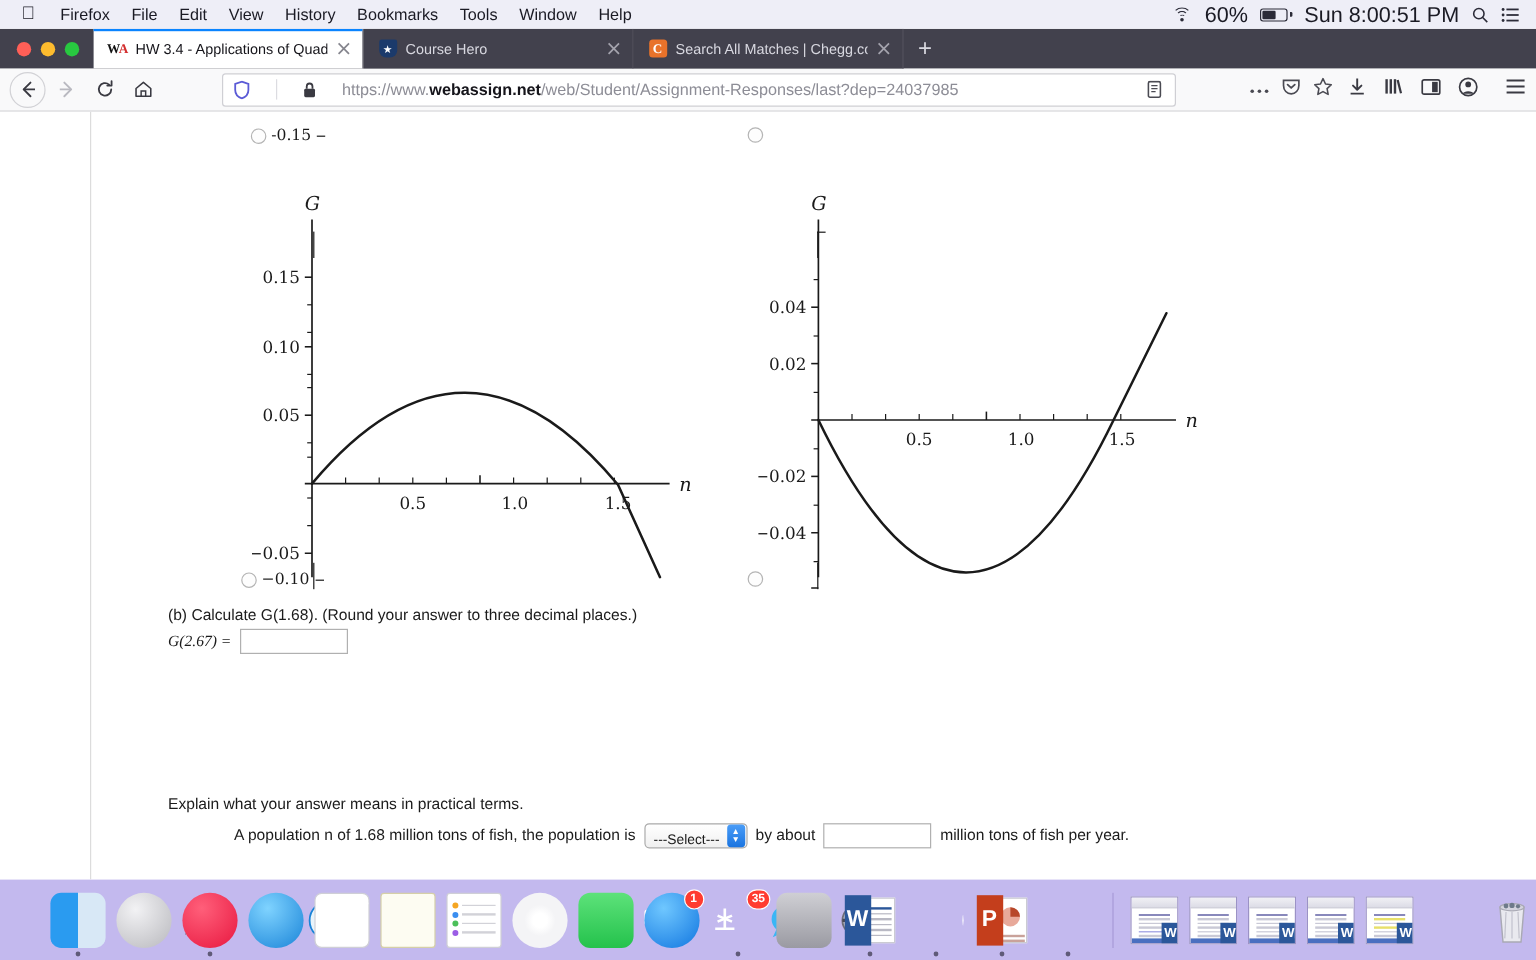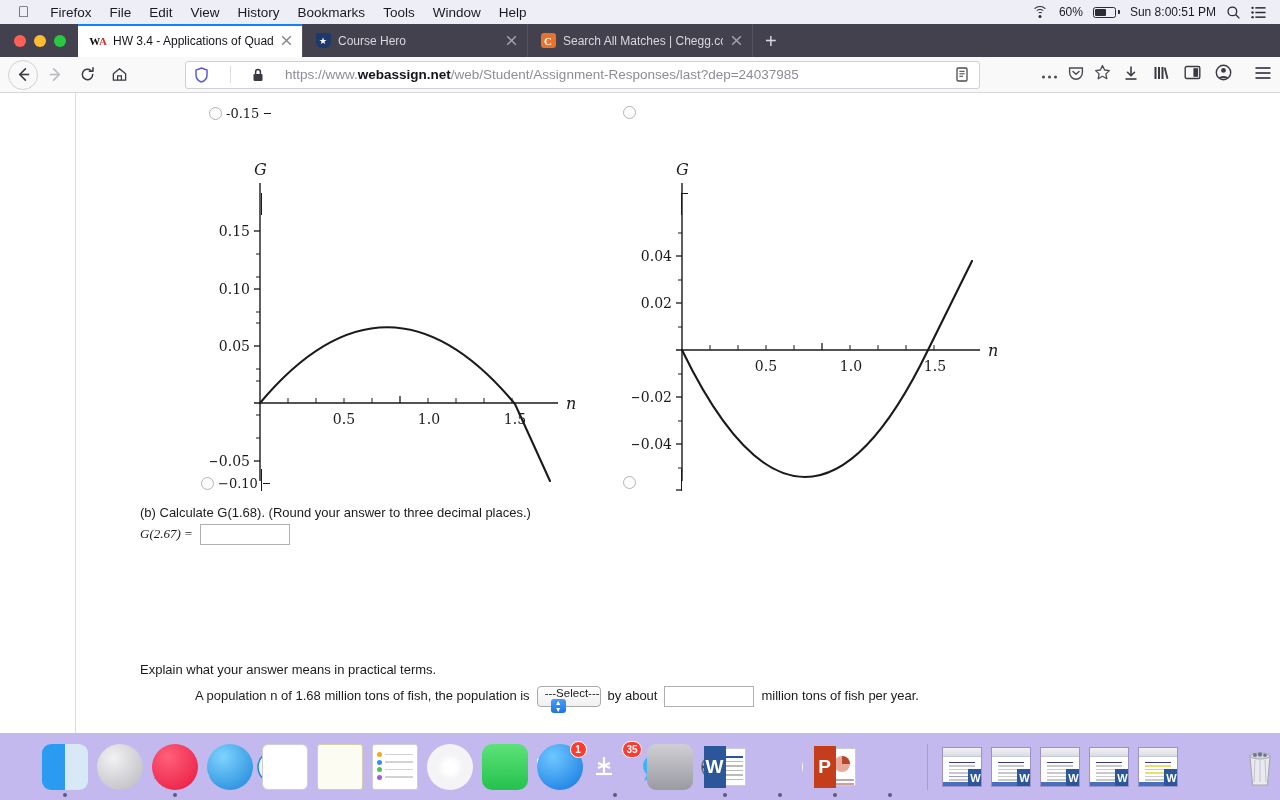--- a/index.html
+++ b/index.html
@@ -33,21 +33,21 @@
   }
   .wifi-icon i.a { width: 16px; height: 16px; top: 0; }
   .wifi-icon i.b { width: 10px; height: 10px; top: 3px; }
   .wifi-icon i.c { width: 4.5px; height: 4.5px; top: 6px; }
   .wifi-dot { position:absolute; left: 50%; bottom: 0; transform: translateX(-50%);
               width: 3px; height: 3px; border-radius: 50%; background: #2b2b38; }
   .batt { display: flex; align-items: center; gap: 2px; }
   .batt-shell { width: 23px; height: 11px; border: 1.3px solid #2b2b38; border-radius: 2.5px; padding: 1px; }
   .batt-fill { height: 100%; background: #2b2b38; border-radius: 1px; }
   .batt-nub { width: 2px; height: 4px; background: #2b2b38; border-radius: 0 1px 1px 0; }
-  .mb-txt { font-size: 12px; color:#1a1a24; }
+  .mb-txt { font-size: 18px; color:#1a1a24; }
   .srch-icon svg, .list-icon svg { display:block; }
 
   
   .tabstrip {
     position: absolute; top: 24px; left: 0; width: 1280px; height: 33px;
     background: #42414d;
     display: flex; align-items: flex-end;
     z-index: 40;
   }
   .win-ctrls { display: flex; align-items: center; gap: 8px; padding: 0 12px 10px 14px; }
@@ -117,23 +117,23 @@
   .graph-wrap { position: absolute; }
   .mathtext { font-family: "DejaVu Serif", "Liberation Serif", serif; }
 
   .qtext { font-size: 13px; color: #1b1b1b; line-height: 1.45; }
   .qtext i, .mi-it { font-family: "Liberation Serif", serif; font-style: italic; }
   .answer-input {
     border: 1px solid #b0b0b0; background: #fff; height: 21px; width: 90px;
     display: inline-block; vertical-align: middle;
   }
   .sel-box {
-    display: inline-flex; align-items: flex-start; height: 21px;
+    display: inline-flex; align-items: flex-end; height: 21px;
     border: 1px solid #a9a9a9; border-radius: 4px; background: linear-gradient(#ffffff,#f0f0f0);
-    font-size: 11.5px; color: #1b1b1b; padding: 0 0 0 7px; vertical-align: middle; flex-direction: column;
+    font-size: 11.5px; color: #1b1b1b; padding: 0 0 0 7px; vertical-align: middle;
   }
   .sel-box .stepper {
     width: 15px; height: 19px; margin-left: 6px; margin-right: 1px;
     background: linear-gradient(#4a9df8,#1a74e0); border-radius: 3px;
     display:flex; flex-direction:column; align-items:center; justify-content:center;
     color: #fff; font-size: 7px; line-height: 7px;
   }
 
   
   .dock {

